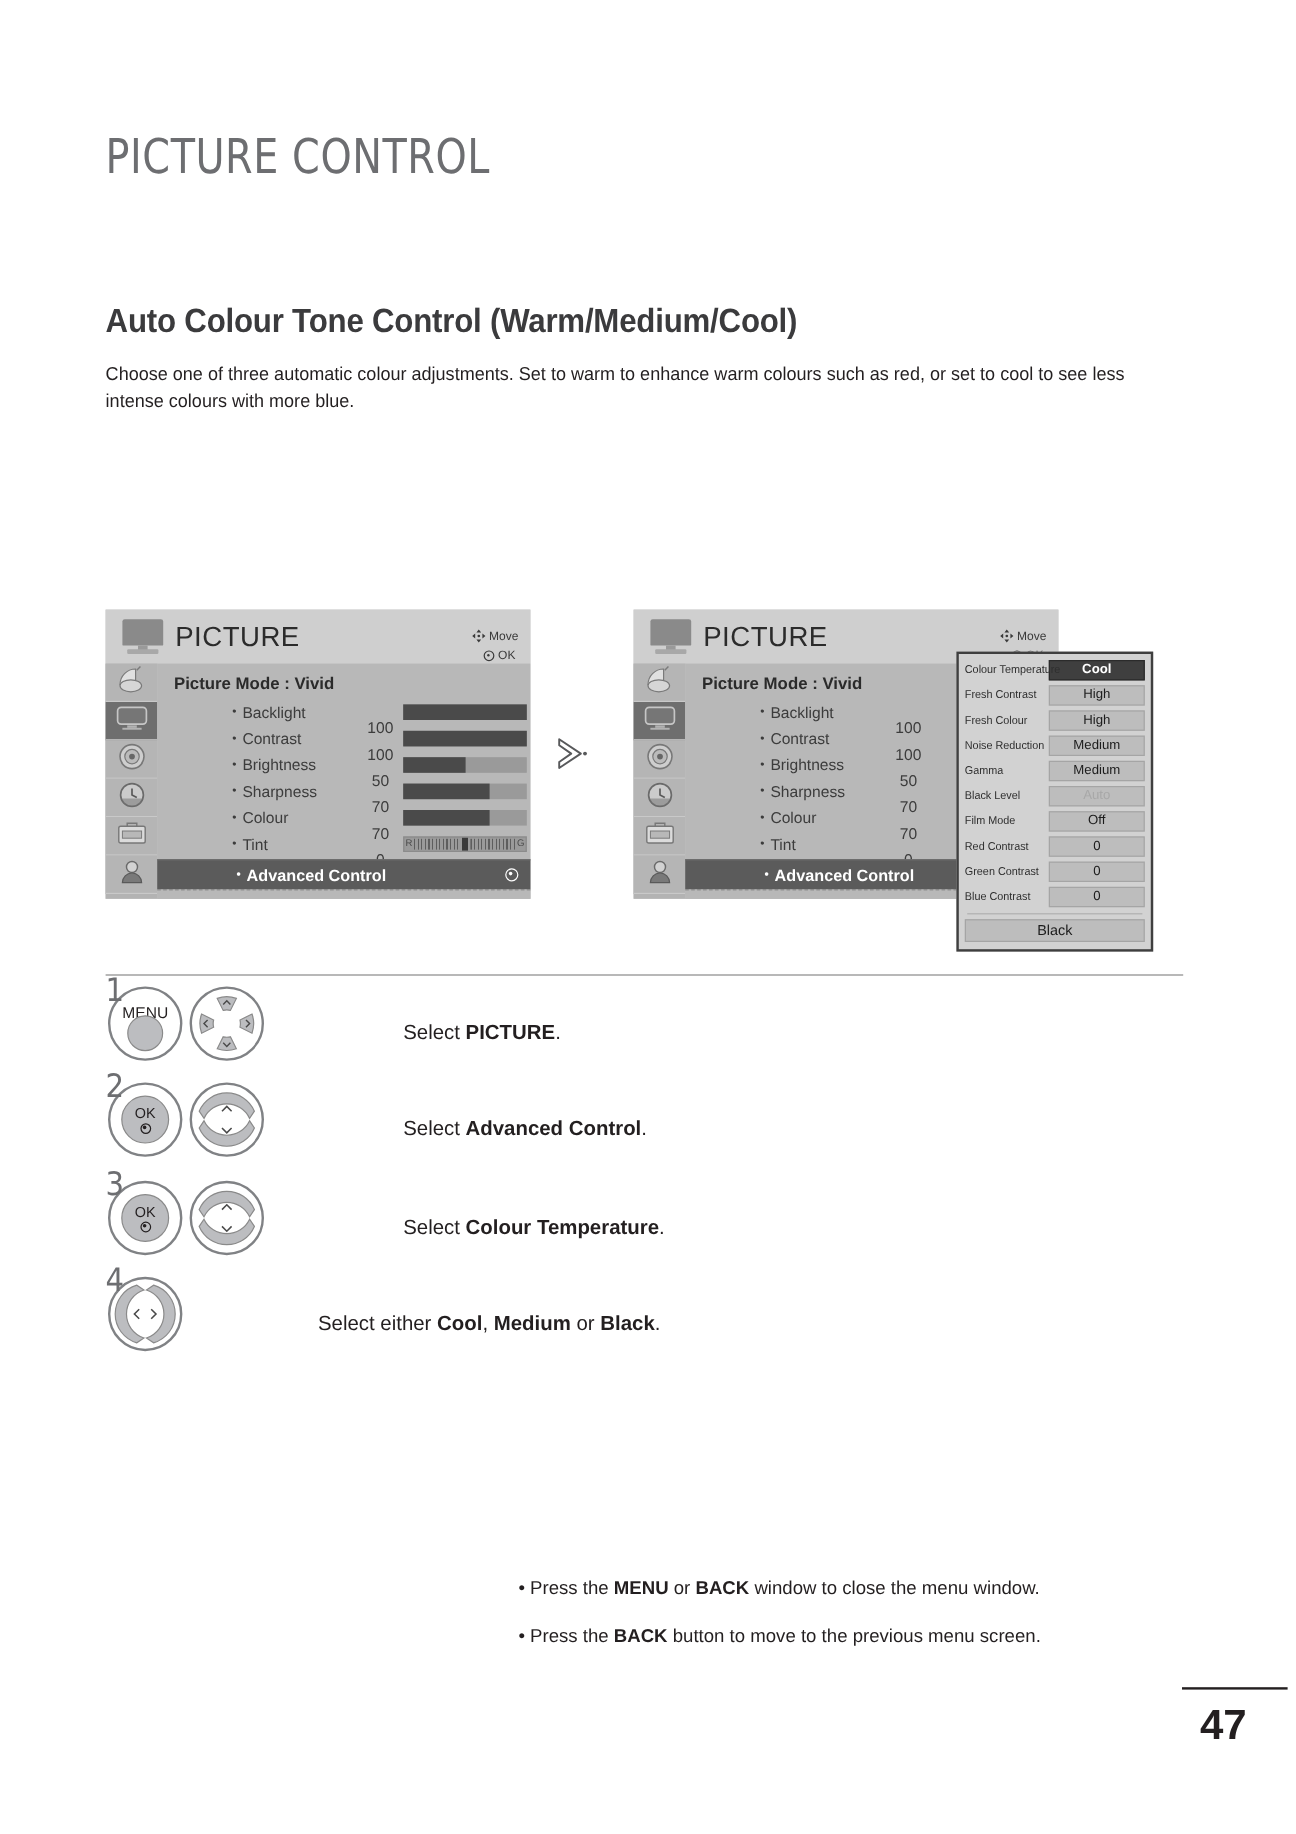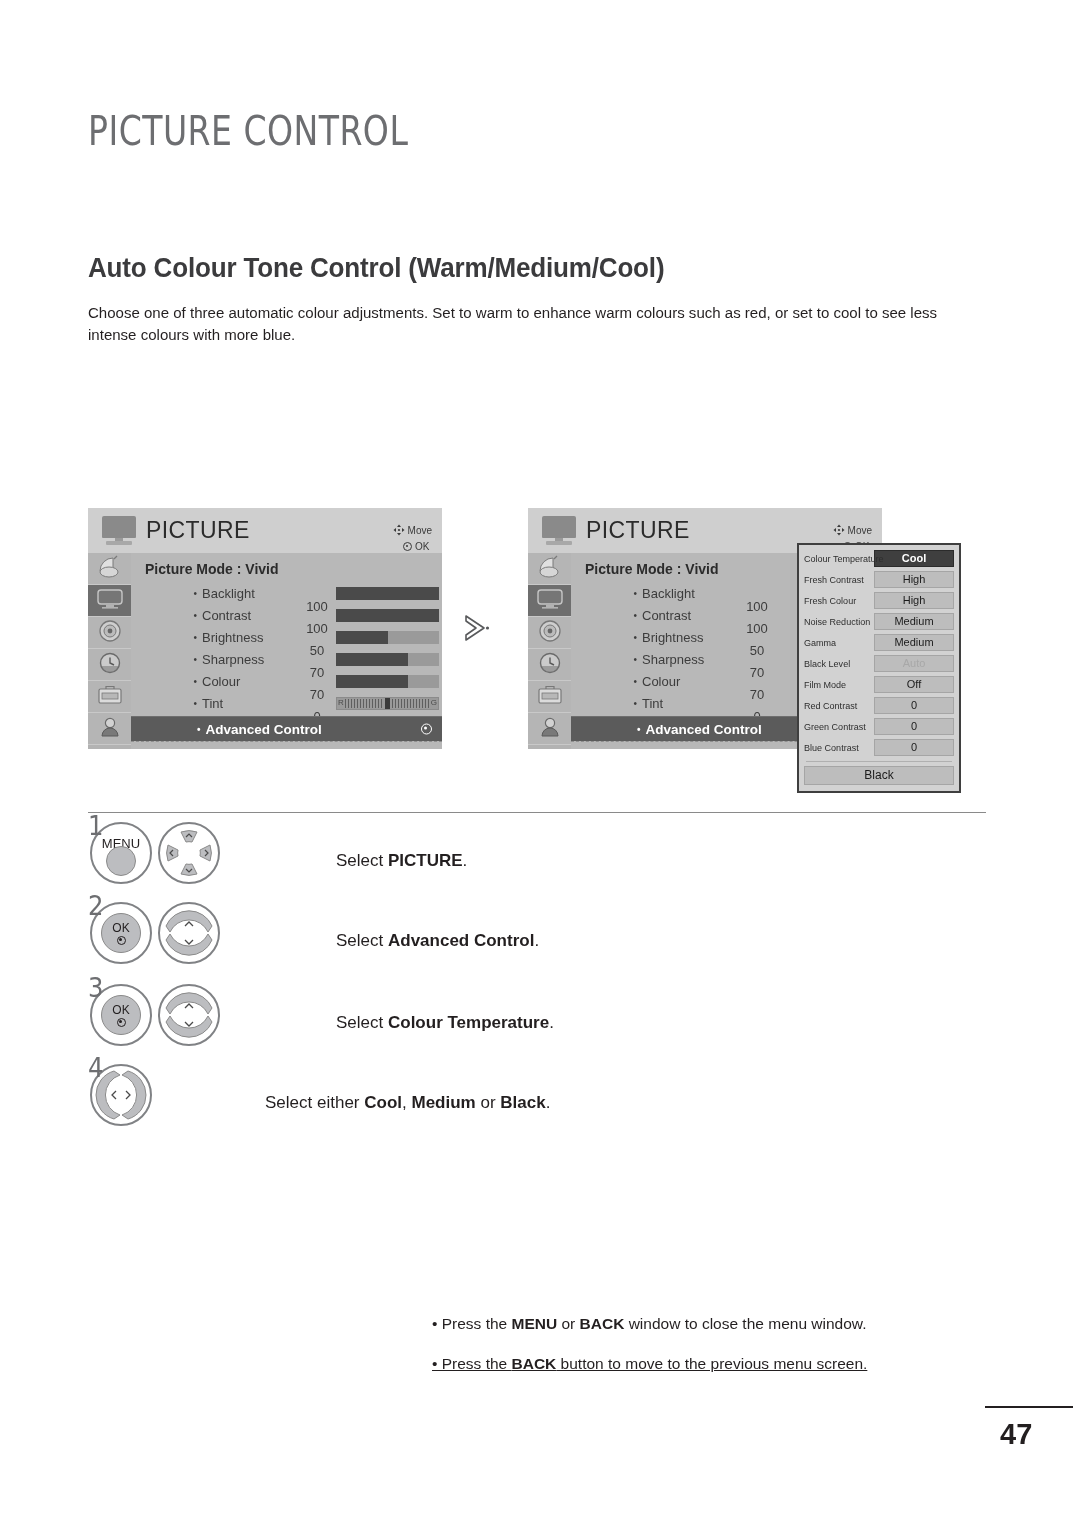--- a/index.html
+++ b/index.html
@@ -437,21 +437,21 @@
     left: 985px;
     top: 1406px;
     width: 88px;
     height: 2px;
     background: #231f20;
   }
   .page-num {
     position: absolute;
     left: 1000px;
     top: 1418px;
-    font-size: 29px;
+    font-size: 35px;
     font-weight: bold;
     color: #231f20;
   }
 </style>
 </head>
 <body>
 
 <div class="page-title">PICTURE CONTROL</div>
 <div class="section-title">Auto Colour Tone Control (Warm/Medium/Cool)</div>
 <div class="section-desc">Choose one of three automatic colour adjustments. Set to warm to enhance warm colours such as red, or set to cool to see less intense colours with more blue.</div>
@@ -872,18 +872,18 @@
           </svg>
         </div>
       </div>
       <div class="step-text" style="margin-left: 113px;"><span>Select either </span><b>Cool</b><span>, </span><b>Medium</b><span> or </span><b>Black</b><span>.</span></div>
     </div>
   </div>
 
 <div class="note" style="left:432px; top:1315px;">
   <span>• Press the </span><b>MENU</b><span> or </span><b>BACK</b><span> window to close the menu window.</span>
 </div>
-<div class="note" style="left:432px; top:1355px;text-decoration:underline;">
+<div class="note" style="left:432px; top:1355px;">
   <span>• Press the </span><b>BACK</b><span> button to move to the previous menu screen.</span>
 </div>
 
 <div class="page-rule"></div>
 <div class="page-num">47</div>
 
 </body></html>

